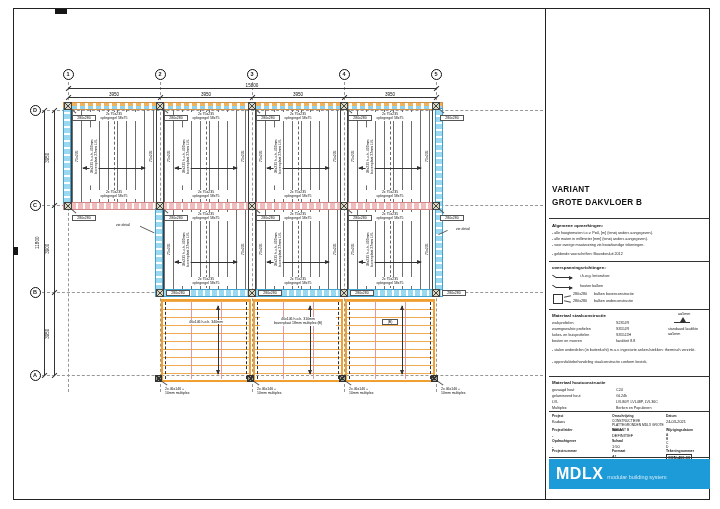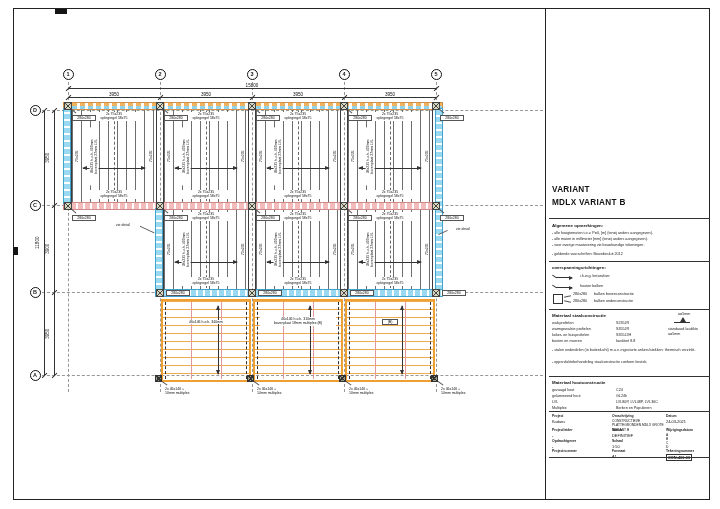--- a/index.html
+++ b/index.html
@@ -359,21 +359,21 @@
       </div>
       <div class="abs lbl" style="left: 106px; top: 223px; width: 34px;">zie detail</div>
       <div class="abs leader" style="left: 139px; top: 229px; width: 16px; height: 0px; transform: rotate(25deg);"></div>
       <div class="abs lbl" style="left: 448px; top: 227px; width: 30px;">zie detail</div>
       <div class="abs leader" style="left: 438px; top: 232px; width: 10px; height: 0px; transform: rotate(155deg);"></div>
     </div>
 
   <div class="abs vdiv"></div>
 
   <div class="abs tb-title" style="left:552px;top:185px">VARIANT</div>
-  <div class="abs tb-title" style="left:552px;top:198px">MDLX VARIANT B</div>
+  <div class="abs tb-title" style="left:552px;top:198px">GROTE DAKVLOER B</div>
   <div class="abs hsep" style="left:549px;top:218px;width:161px"></div>
 
   <div class="abs tb-h" style="left:552px;top:223px">Algemene opmerkingen:</div>
   <div class="abs tb-s" style="left:552px;top:231px">- alle hoogtematen t.o.v. P=0, [m] (tenzij anders aangegeven).</div>
   <div class="abs tb-s" style="left:552px;top:237px">- alle maten in millimeter [mm] (tenzij anders aangegeven).</div>
   <div class="abs tb-s" style="left:552px;top:243px">- voor overige maatvoering zie bouwkundige tekeningen.</div>
   <div class="abs tb-s" style="left:552px;top:252px">- geldende voorschriften: Bouwbesluit 2012</div>
   <div class="abs hsep" style="left:549px;top:261px;width:161px"></div>
 
   <div class="abs tb-h" style="left:552px;top:265px">overspanningsrichtingen:</div>
@@ -442,13 +442,17 @@
   <div class="abs pval" style="left:612px;top:444px">1:50</div>
 
   <div class="abs plabel" style="left:552px;top:449px">Projectnummer</div>
   <div class="abs pval" style="left:552px;top:453.5px">-</div>
   <div class="abs plabel" style="left:612px;top:449px">Formaat</div>
   <div class="abs pval" style="left:612px;top:453.5px">A1</div>
   <div class="abs plabel" style="left:666px;top:449px">Tekeningnummer</div>
   <div class="abs pval" style="left:666px;top:453.5px;font-weight:bold;border:0.8px solid #333;padding:0 1px">CON-400-00</div>
 
   <div class="abs hsep" style="left:549px;top:457px;width:161px"></div>
+  <div class="abs logo-bar" style="background: rgb(29, 155, 216);">
+    <span class="logo-name">MDLX</span>
+    <span class="logo-tag">modular building system</span>
+  </div>
 </div>
 
 </body></html>

